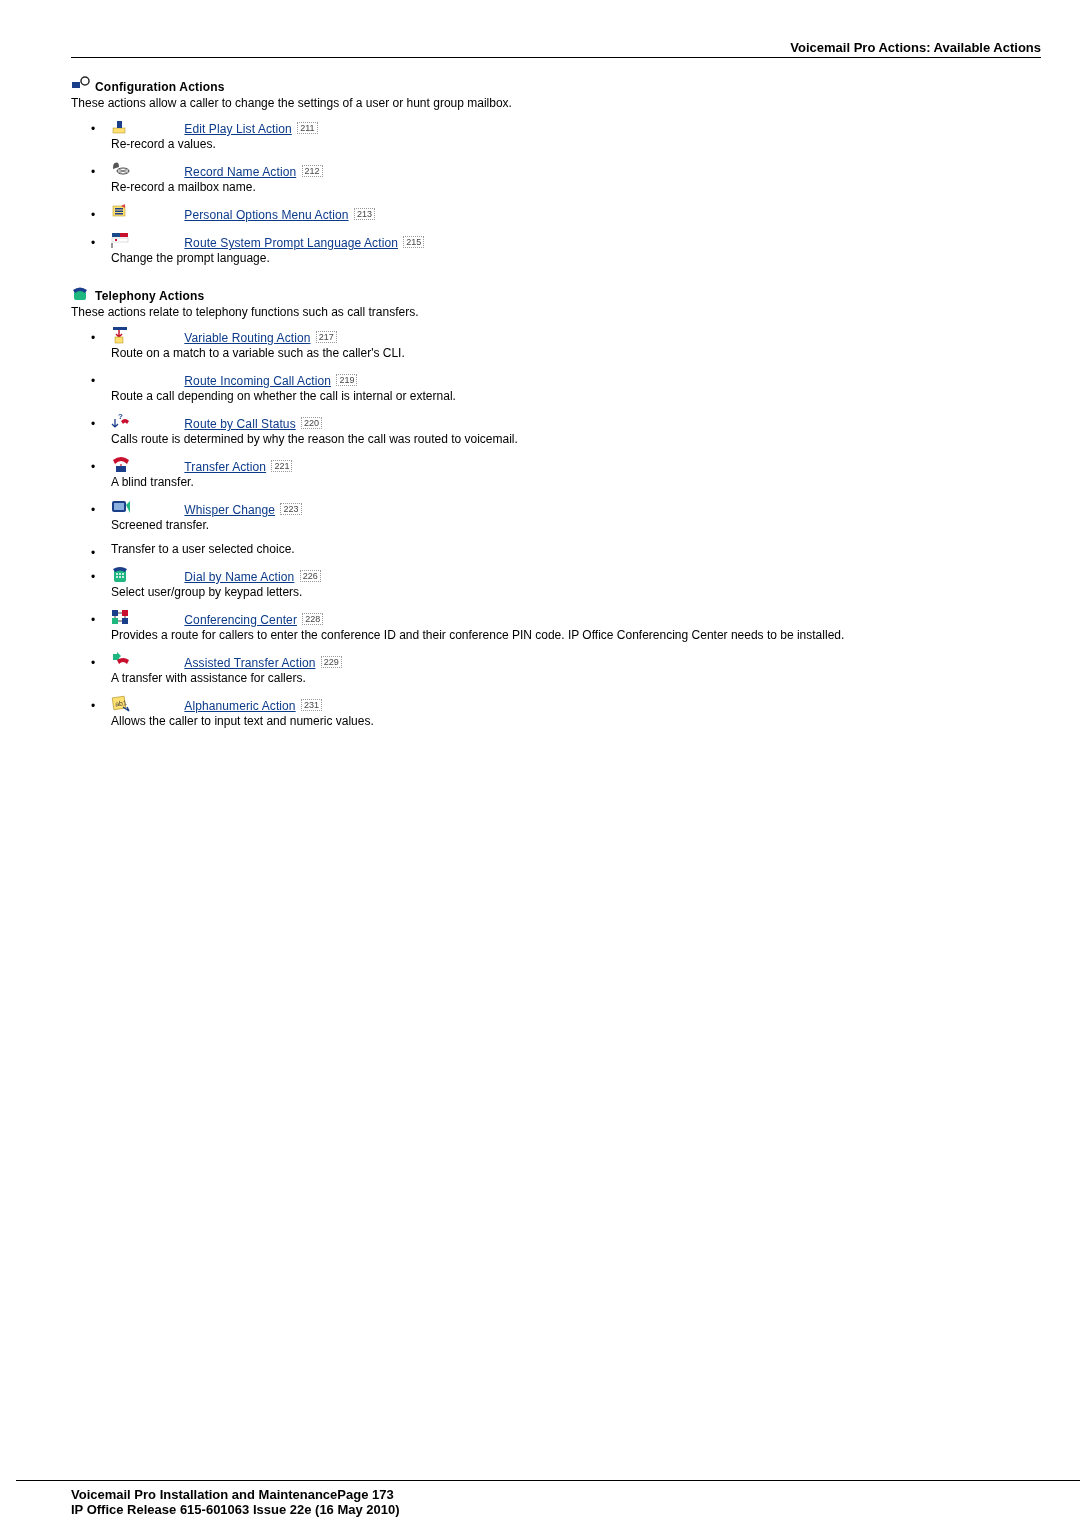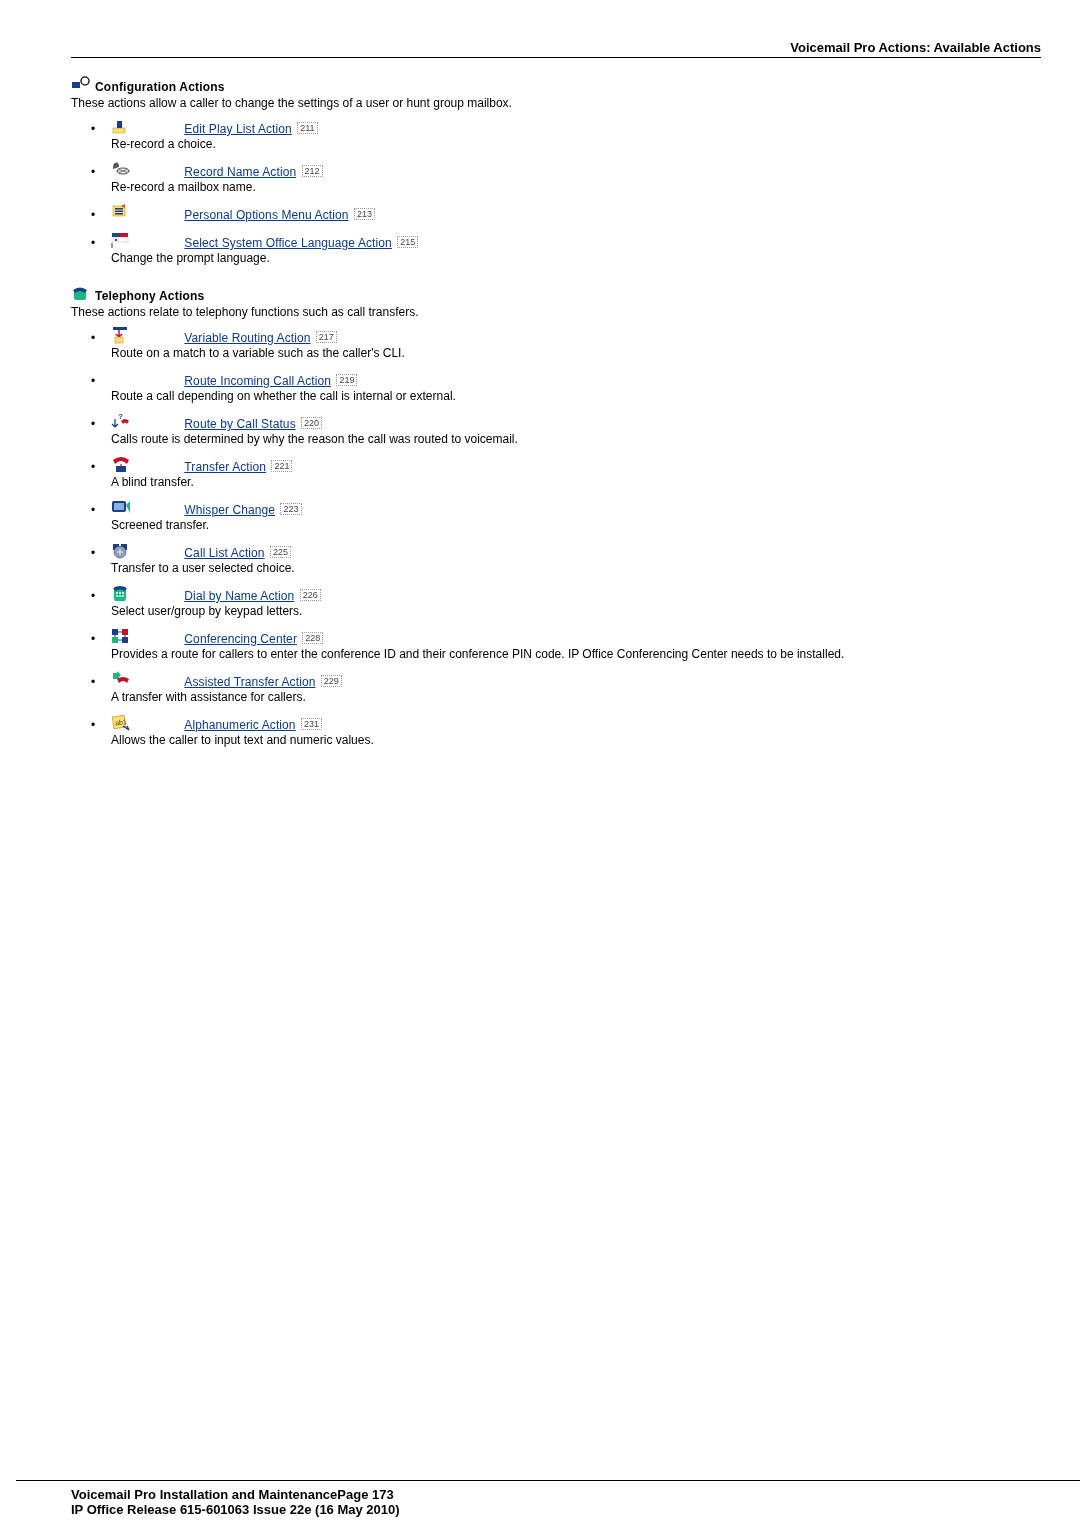--- a/index.html
+++ b/index.html
@@ -132,21 +132,21 @@
       <li>
         <span class="action-line">
           <span class="icon-inline"><svg viewBox="0 0 20 18">
                   <rect x="2" y="10" width="12" height="5" fill="#ffe070" stroke="#a88b1a" stroke-width="0.5"></rect>
                   <rect x="6" y="3" width="5" height="7" fill="#1a3e8a"></rect>
                   <path d="M11 3 L14 3 L14 6" fill="#fff"></path>
                 </svg></span>
           <a class="link" href="#">Edit Play List Action</a>
           <span class="page-ref">211</span>
         </span>
-        <span class="action-desc">Re-record a choice.</span>
+        <span class="action-desc">Re-record a values.</span>
       </li>
       <li>
         <span class="action-line">
           <span class="icon-inline"><svg viewBox="0 0 20 18">
                   <path d="M4 2 Q 8 0 8 6 L2 8 Q 2 2 4 2" fill="#555"></path>
                   <ellipse cx="12" cy="10" rx="6" ry="3" fill="none" stroke="#444"></ellipse>
                   <path d="M6 10 L18 10 M8 8 L16 12 M8 12 L16 8" stroke="#444" stroke-width="0.6"></path>
                 </svg></span>
           <a class="link" href="#">Record Name Action</a>
           <span class="page-ref">212</span>
@@ -168,21 +168,21 @@
       </li>
       <li>
         <span class="action-line">
           <span class="icon-inline"><svg viewBox="0 0 20 18">
                   <rect x="1" y="1" width="16" height="4" fill="#c8102e"></rect>
                   <rect x="1" y="1" width="8" height="4" fill="#1b4a8a"></rect>
                   <rect x="1" y="6" width="16" height="4" fill="#fff" stroke="#aaa" stroke-width="0.4"></rect>
                   <rect x="4" y="7" width="2" height="2" fill="#c8102e"></rect>
                   <line x1="1" y1="11" x2="1" y2="16" stroke="#333"></line>
                 </svg></span>
-          <a class="link" href="#">Select System Office Language Action</a>
+          <a class="link" href="#">Route System Prompt Language Action</a>
           <span class="page-ref">215</span>
         </span>
         <span class="action-desc">Change the prompt language.</span>
       </li>
     </ul>
   </div>
 
   <div class="section">
     <span class="icon-inline">
       <svg viewBox="0 0 20 18">
@@ -248,30 +248,20 @@
                   <rect x="3" y="4" width="10" height="7" fill="#8ab0e0"></rect>
                   <path d="M15 6 L19 2 L19 14 Z" fill="#1eb77f"></path>
                 </svg></span>
           <a class="link" href="#">Whisper Change</a>
           <span class="page-ref">223</span>
         </span>
         <span class="action-desc">Screened transfer.</span>
       </li>
 
       <li>
-        <span class="action-line">
-          <span class="icon-inline"><svg viewBox="0 0 20 18">
-                  <rect x="2" y="2" width="6" height="6" fill="#1a3e8a"></rect>
-                  <rect x="10" y="2" width="6" height="6" fill="#1a3e8a"></rect>
-                  <circle cx="9" cy="10" r="6" fill="#8da0b8" stroke="#445" stroke-width="0.6"></circle>
-                  <path d="M6 10 L12 10 M9 7 L9 13" stroke="#fff" stroke-width="0.8"></path>
-                </svg></span>
-          <a class="link" href="#">Call List Action</a>
-          <span class="page-ref">225</span>
-        </span>
         <span class="action-desc">Transfer to a user selected choice.</span>
       </li>
 
       <li>
         <span class="action-line">
           <span class="icon-inline"><svg viewBox="0 0 20 18">
                   <rect x="3" y="3" width="12" height="13" fill="#1eb77f" rx="2"></rect>
                   <path d="M2 3 Q9 -1 16 3 L14 6 Q9 3 4 6 Z" fill="#1a3e8a"></path>
                   <circle cx="6" cy="8" r="1" fill="#fff"></circle>
                   <circle cx="9" cy="8" r="1" fill="#fff"></circle>

